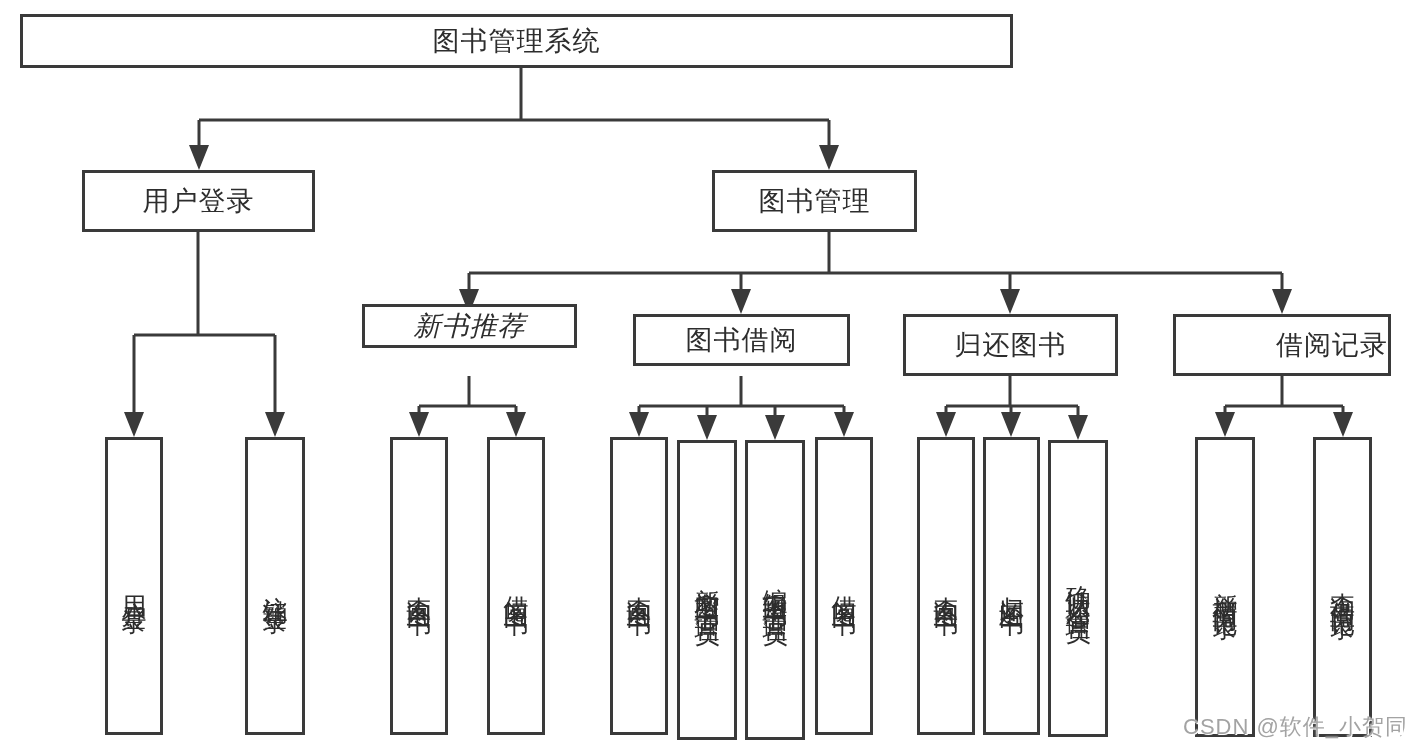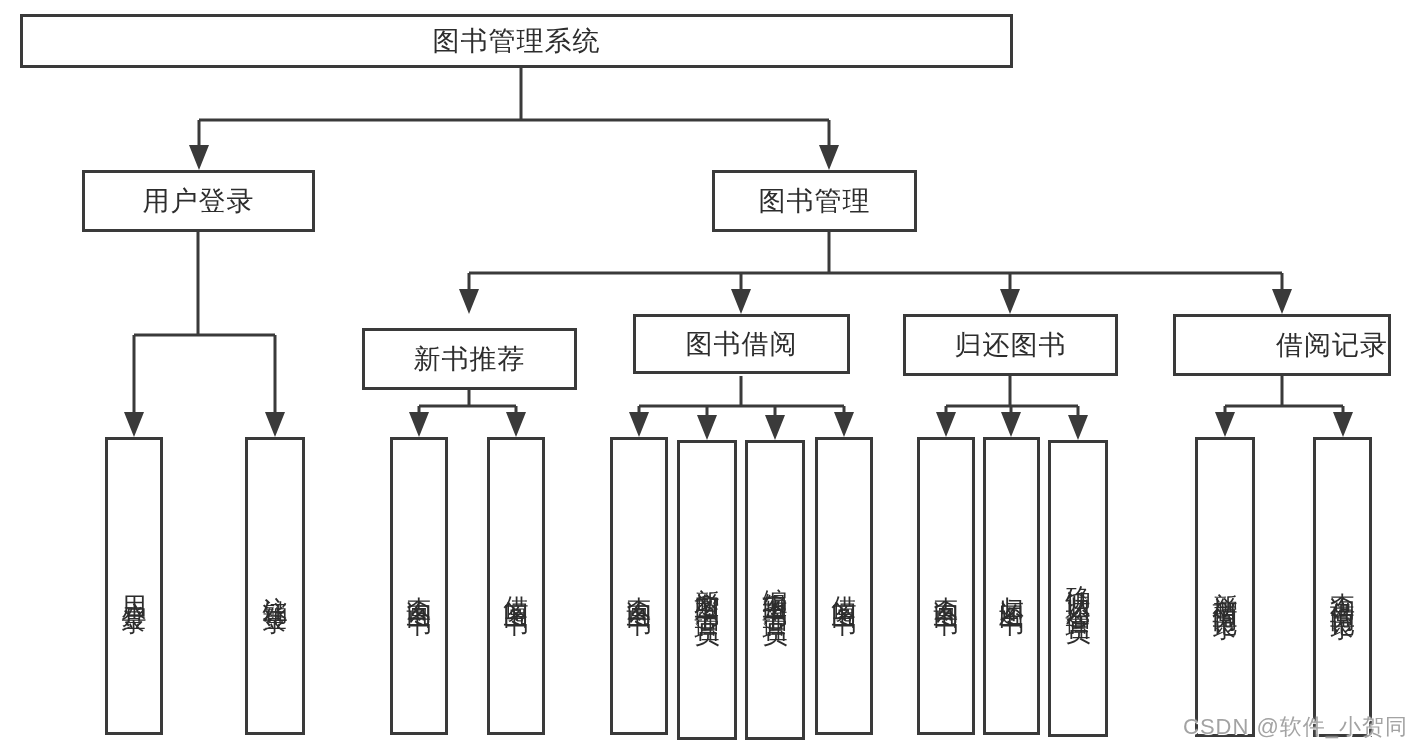--- a/index.html
+++ b/index.html
@@ -10,20 +10,21 @@
     --watermark: #a3a3a3;
   }
   html, body { margin: 0; padding: 0; background: #ffffff; }
   .canvas {
     position: relative;
     width: 1405px;
     height: 747px;
     background: var(--bg);
     overflow: hidden;
     font-family: "Liberation Sans", sans-serif;
+    border-radius: 24px;
   }
   .connector-layer {
     position: absolute;
     left: 0; top: 0;
     width: 1405px; height: 747px;
   }
   .node {
     position: absolute;
     box-sizing: border-box;
     border: 3px solid var(--line);
@@ -86,24 +87,24 @@
     <span>图书管理系统</span>
   </div>
 
   <div class="node h" style="left:82px; top:170px; width:233px; height:62px;">
     <span>用户登录</span>
   </div>
   <div class="node h" style="left:712px; top:170px; width:205px; height:62px;">
     <span>图书管理</span>
   </div>
 
-  <div class="node h" style="left:362px; top:328px; width:215px; height:62px;">
+  <div class="node h" style="left:362px; top:304px; width:215px; height:44px;font-style:italic;">
     <span>新书推荐</span>
   </div>
-  <div class="node h" style="left:633px; top:314px; width:217px; height:60px;">
+  <div class="node h" style="left:633px; top:314px; width:217px; height:52px;">
     <span>图书借阅</span>
   </div>
   <div class="node h" style="left:903px; top:314px; width:215px; height:62px;">
     <span>归还图书</span>
   </div>
   <div class="node h" style="left:1173px; top:314px; width:218px; height:62px;justify-content:flex-end;">
     <span>借阅记录</span>
   </div>
 
   <div class="node v" style="left:105px; top:437px; width:58px; height:298px;">

